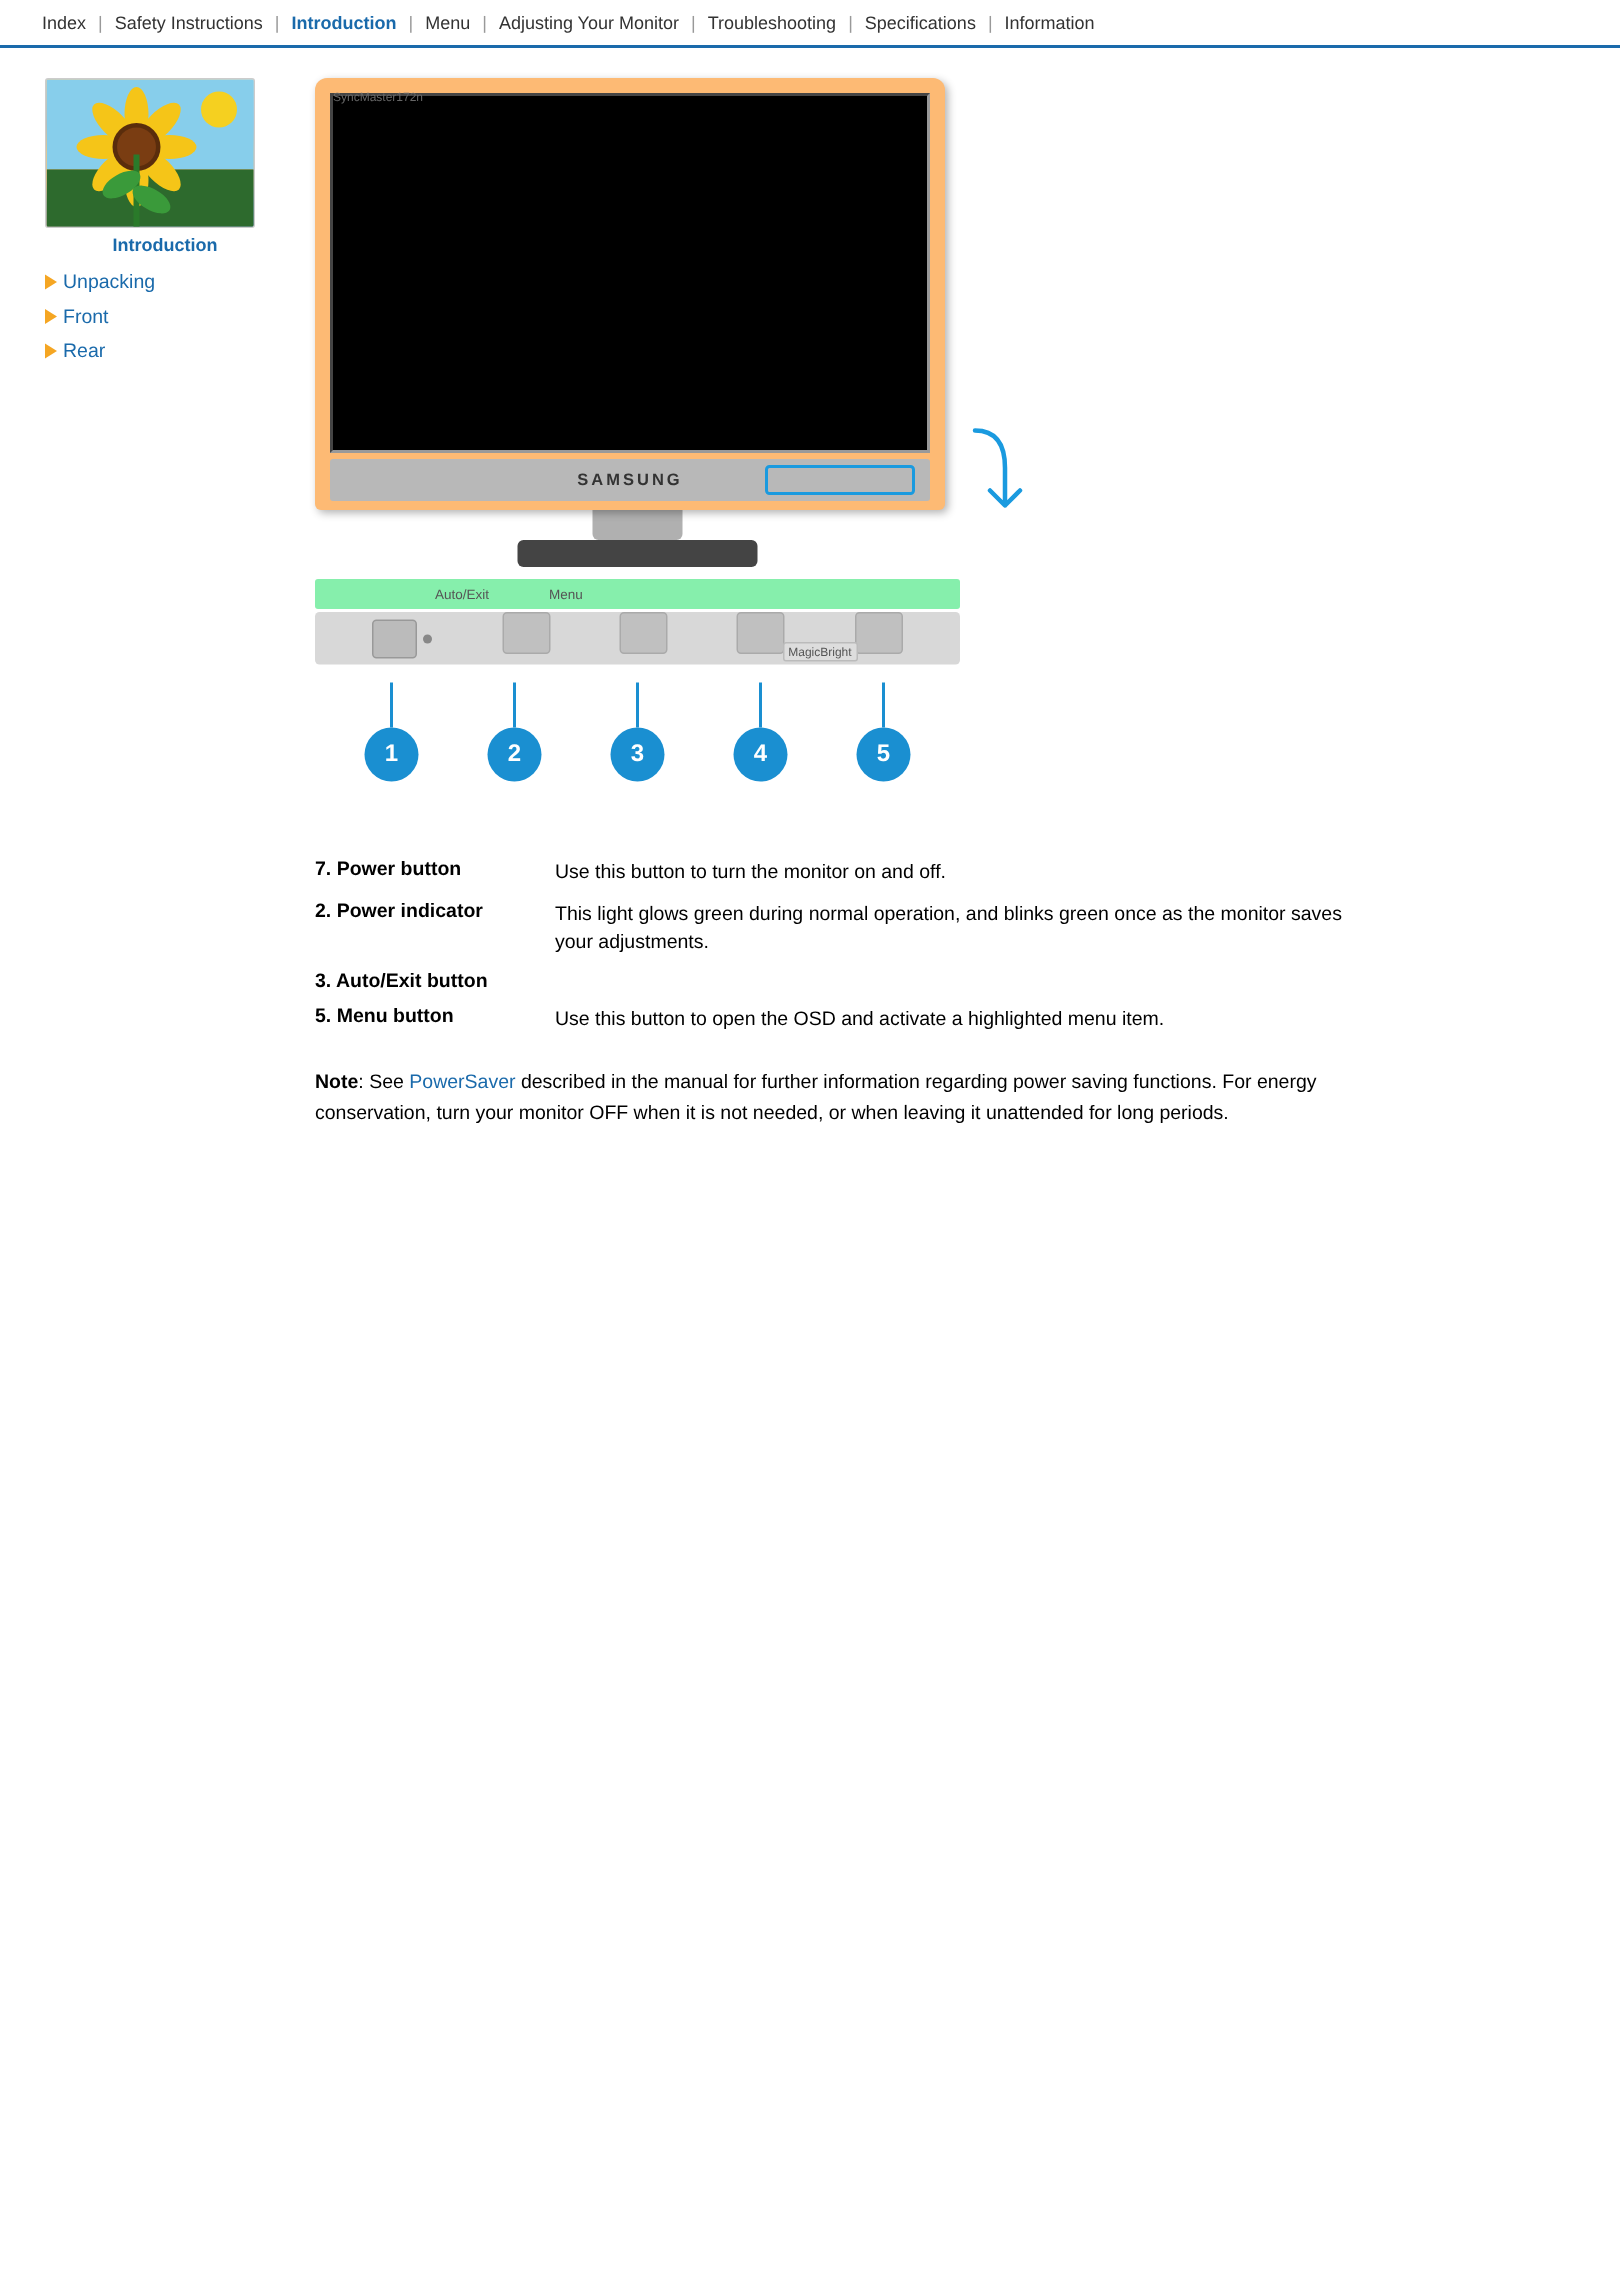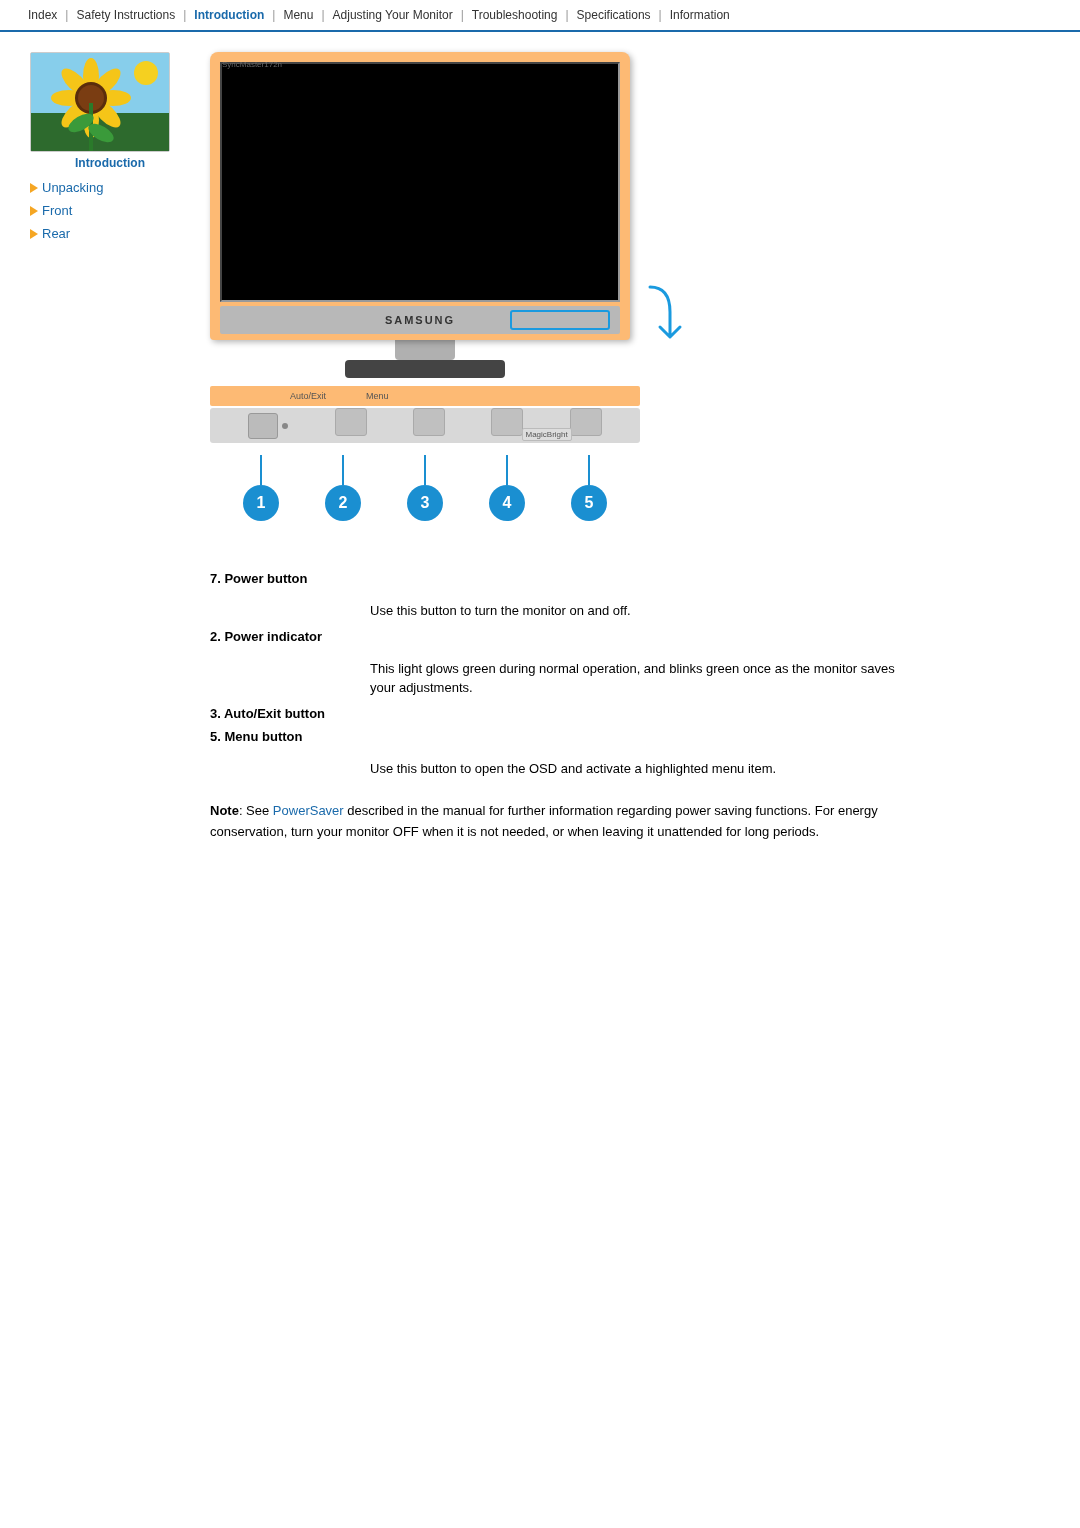--- a/index.html
+++ b/index.html
@@ -166,21 +166,21 @@
     .control-strip {
       background: #d8d8d8;
       height: 35px;
       border-radius: 3px;
       display: flex;
       justify-content: space-around;
       padding: 0 15px;
       position: relative;
     }
     .control-strip-top {
-      background: #fdba74;
+      background: #86efac;
       height: 20px;
       border-radius: 2px;
       display: flex;
       align-items: center;
       padding: 0 20px;
       gap: 40px;
       font-size: 9px;
       color: #555;
       margin-bottom: 2px;
     }
@@ -236,21 +236,20 @@
       font-weight: bold;
       font-size: 13px;
       min-width: 160px;
       color: #000;
     }
     .desc-text {
       font-size: 13px;
       color: #000;
       line-height: 1.5;
       flex: 1;
-      margin-top: 30px;
     }
 
     
     .note-section {
       margin-top: 15px;
       width: 700px;
       font-size: 13px;
       line-height: 1.6;
     }
     .note-bold {

